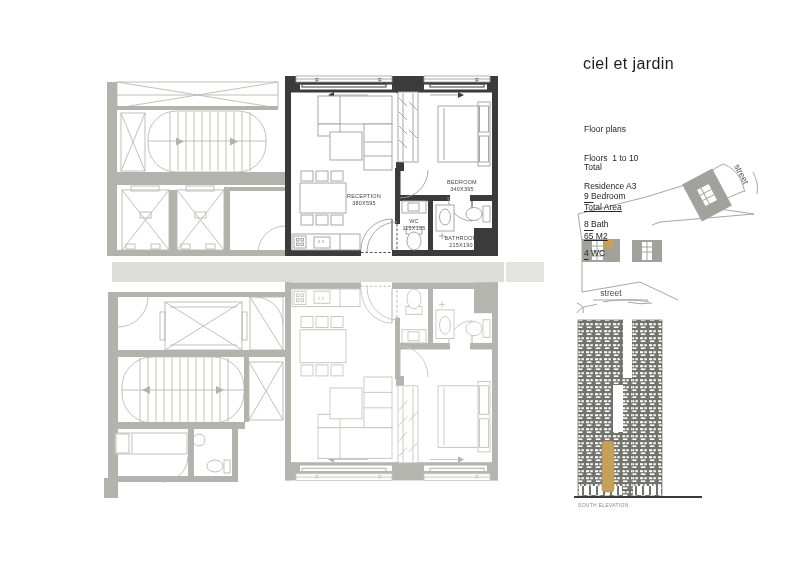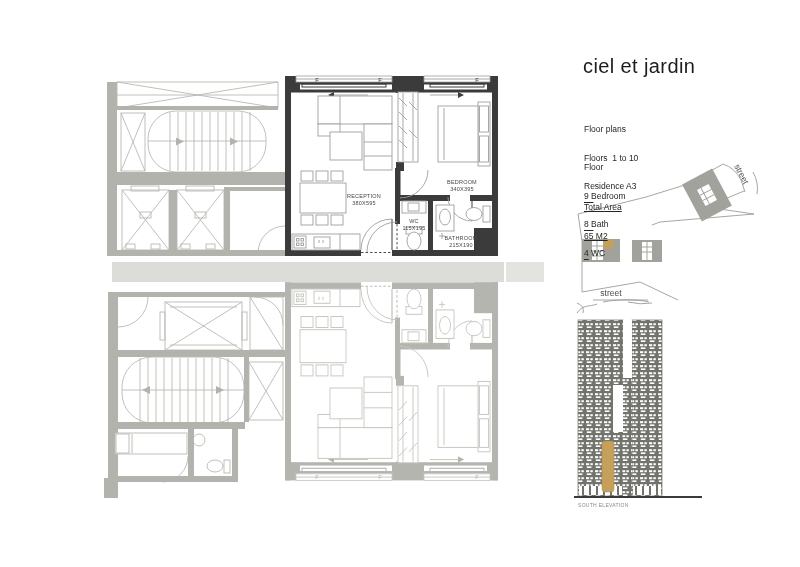--- a/index.html
+++ b/index.html
@@ -21,21 +21,21 @@
   .sb{fill:#a2a29c;stroke:none;}
   .sw{fill:#ffffff;stroke:none;}
 
   .lbl {fill:#474747;font-size:5.5px;letter-spacing:.2px;text-anchor:middle;}
   .flbl{fill:#3b3b3b;font-size:6px;text-anchor:middle;}
   .flbl-ghost{fill:#b3b3ad;font-size:6px;text-anchor:middle;}
   .street-txt{fill:#4a4a4a;font-size:8.5px;}
   .elev-txt{fill:#8a8a86;font-size:5px;letter-spacing:.3px;}
 
   
-  .page-title{position:absolute;left:583px;top:55px;font-size:20px;letter-spacing:.4px;color:#1c1c1c;}
+  .page-title{position:absolute;left:583px;top:55px;font-size:16px;letter-spacing:.4px;color:#1c1c1c;}
   .tblock{position:absolute;left:584px;color:#262626;font-size:8.5px;line-height:9.5px;white-space:pre-wrap;}
   #info-block{top:106px;}
   #rooms-block{top:144px;}
   #area-block{top:184px;text-decoration:underline;}
 </style>
 </head>
 <body>
 
 <div id="canvas">
 
@@ -277,21 +277,21 @@
 
   <div class="page-title">ciel et jardin</div>
 
   <div class="tblock" id="info-block">
     <div>Floor plans</div>
     <div>Floors  1 to 10</div>
     <div>Residence A3</div>
   </div>
 
   <div class="tblock" id="rooms-block">
-    <div>Floor</div>
+    <div>Total</div>
     <div>9 Bedroom</div>
     <div>8 Bath</div>
     <div>4 WC</div>
   </div>
 
   <div class="tblock" id="area-block">
     <div>Total Area</div>
     <div>65 M2</div>
   </div>
 

